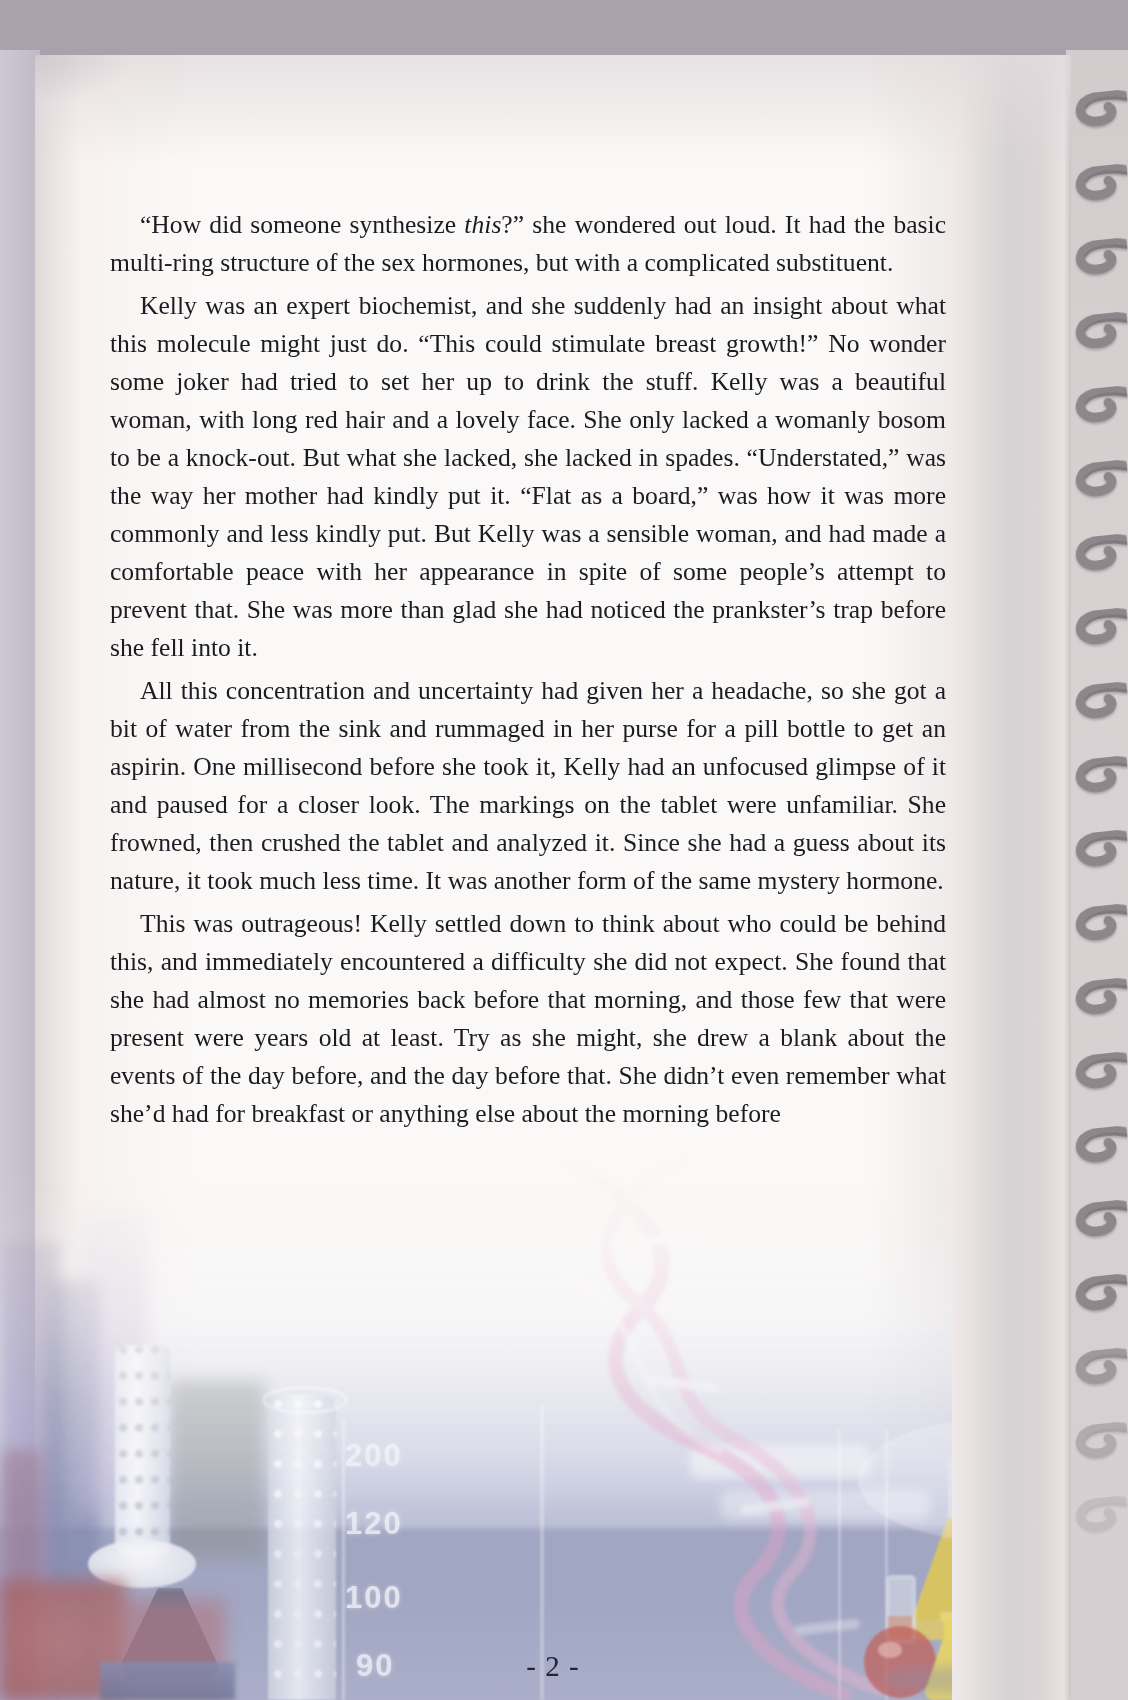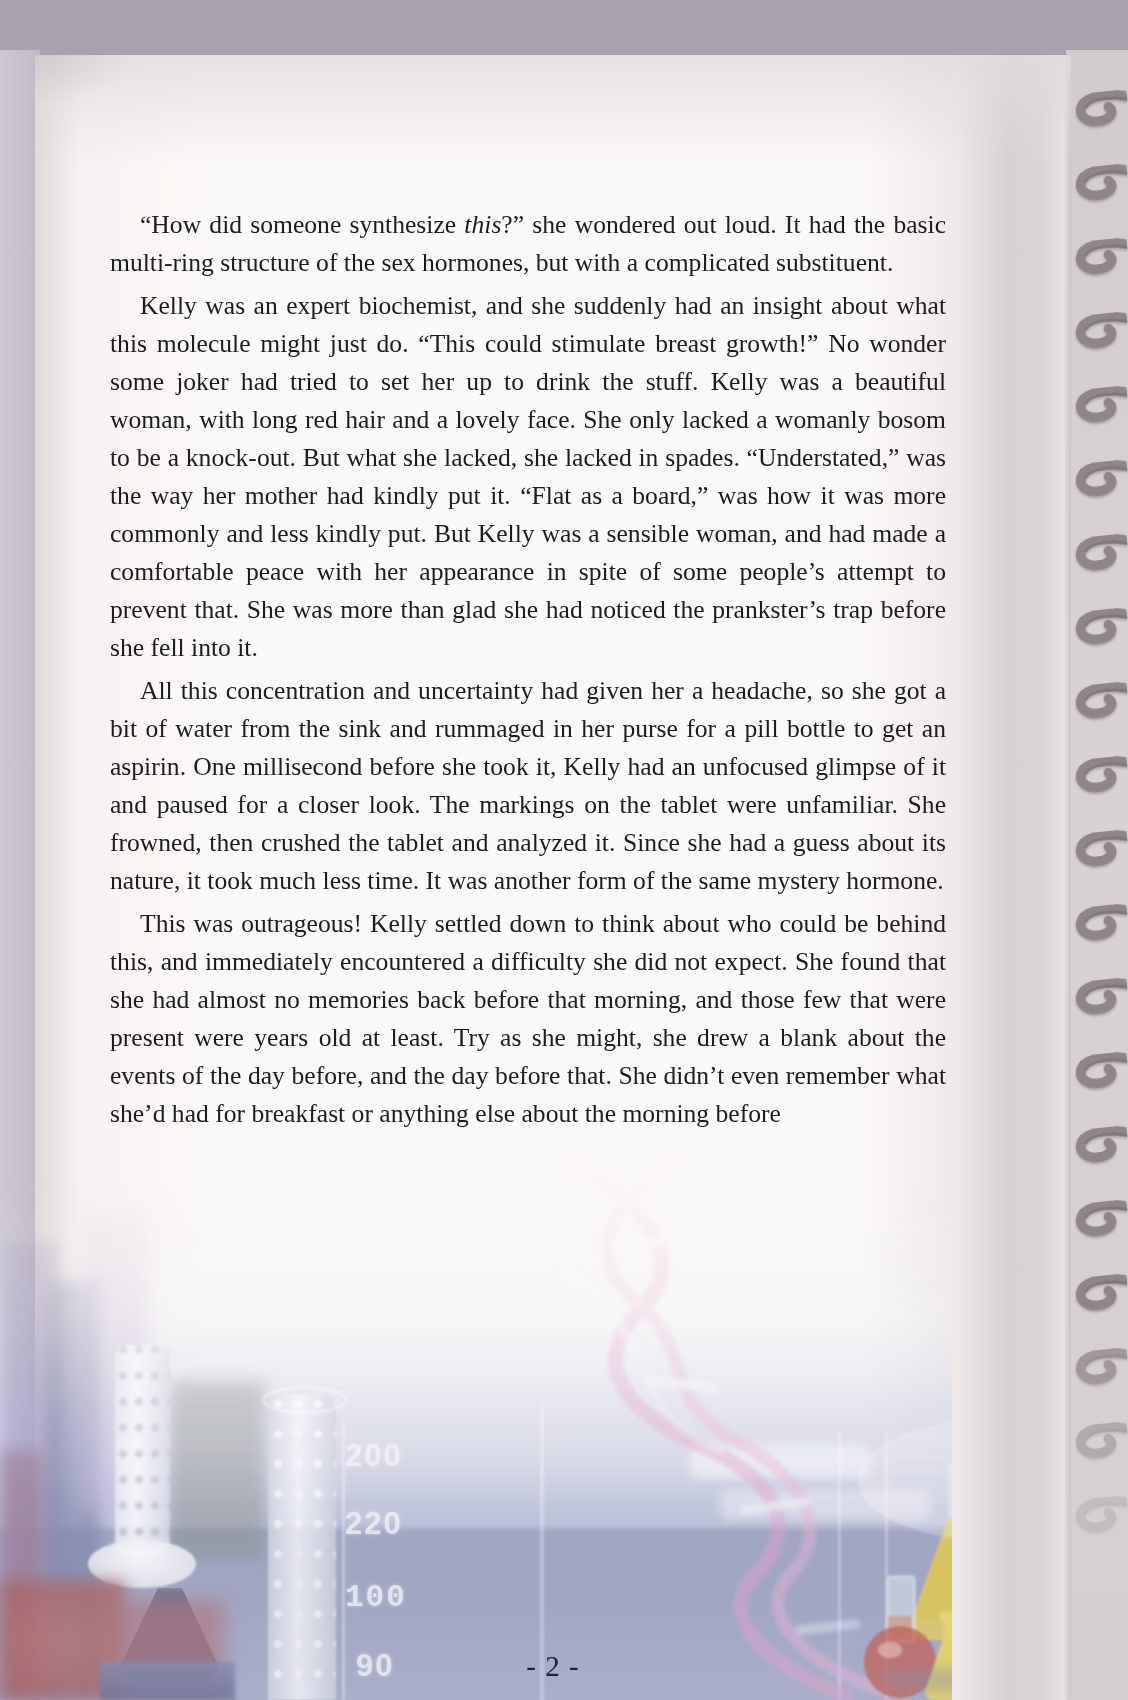--- a/index.html
+++ b/index.html
@@ -72,21 +72,21 @@
   .glass-col-right{left:838px;top:280px;width:44px;height:270px;opacity:.3;filter:blur(1px);
     border-left:3px solid #fff;border-right:3px solid #fff;}
   .shelf-blob1{left:690px;top:295px;width:180px;height:34px;background:#fff;opacity:.5;filter:blur(5px);border-radius:10px;}
   .shelf-blob2{left:720px;top:340px;width:210px;height:30px;background:#f3f4fa;opacity:.45;filter:blur(5px);border-radius:10px;}
   .bench-shadow{left:880px;top:515px;width:230px;height:30px;border-radius:50%;
     background:#6f7598;opacity:.4;filter:blur(6px);}
   .veil{left:0;top:0;width:100%;height:100%;background:rgba(244,245,250,.2);}
   .scale-label{left:345px;width:90px;font-family:"Liberation Sans",sans-serif;font-weight:700;
     font-size:31px;letter-spacing:2px;color:#f0f2f8;opacity:.8;filter:blur(.6px);
     text-shadow:0 0 4px rgba(255,255,255,.5);}
-  .sl-200{top:288px;} .sl-150{top:356px;} .sl-100{top:430px;font-family:Liberation Mono, monospace;} .sl-50{top:498px;left:356px;}
+  .sl-200{top:288px;} .sl-150{top:356px;} .sl-100{top:430px;} .sl-50{top:498px;left:356px;}
   .dna-svg{left:500px;top:0;filter:blur(2px);}
   .flasks-svg{left:848px;top:270px;filter:blur(1.2px);}
 
   
   .pagenum{position:absolute;left:35px;top:1650px;width:1036px;text-align:center;z-index:4;
     font-size:29px;letter-spacing:1px;color:#20233a;}
 
   
   #binding{position:absolute;left:1072px;top:92px;width:56px;height:1560px;z-index:3;}
   #binding .loop{position:absolute;left:0;width:56px;height:34px;transform:rotate(-6deg);
@@ -119,21 +119,21 @@
     <div class="vortex-foot"></div>
     <div class="dark-flask"></div>
     <div class="red-blob-left"></div>
     <div class="red-mid"></div>
     <div class="navy-cube"></div>
     <div class="mid-cyl"></div>
     <div class="mid-cyl-rim"></div>
     <div class="bigcyl-l"></div>
     <div class="bigcyl-r"></div>
     <div class="scale-label sl-200">200</div>
-    <div class="scale-label sl-150">220</div>
+    <div class="scale-label sl-150">120</div>
     <div class="scale-label sl-100">100</div>
     <div class="scale-label sl-50">90</div>
     <div class="shelf-blob1"></div>
     <div class="shelf-blob2"></div>
     <div class="glass-col-right"></div>
 
     <svg class="dna-svg" width="440" height="550" viewBox="0 0 440 550">
       <g fill="none" stroke-linecap="round" opacity="0.45">
         <path d="M70 10 C150 60 190 110 140 160 C90 210 120 260 200 295 C280 330 300 380 255 425 C215 465 265 515 345 545" stroke="#df8fbc" stroke-width="15"></path>
         <path d="M190 0 C110 50 80 105 135 150 C195 198 160 250 235 290 C310 330 330 385 290 425 C255 462 300 510 380 540" stroke="#e6a4c9" stroke-width="13"></path>

